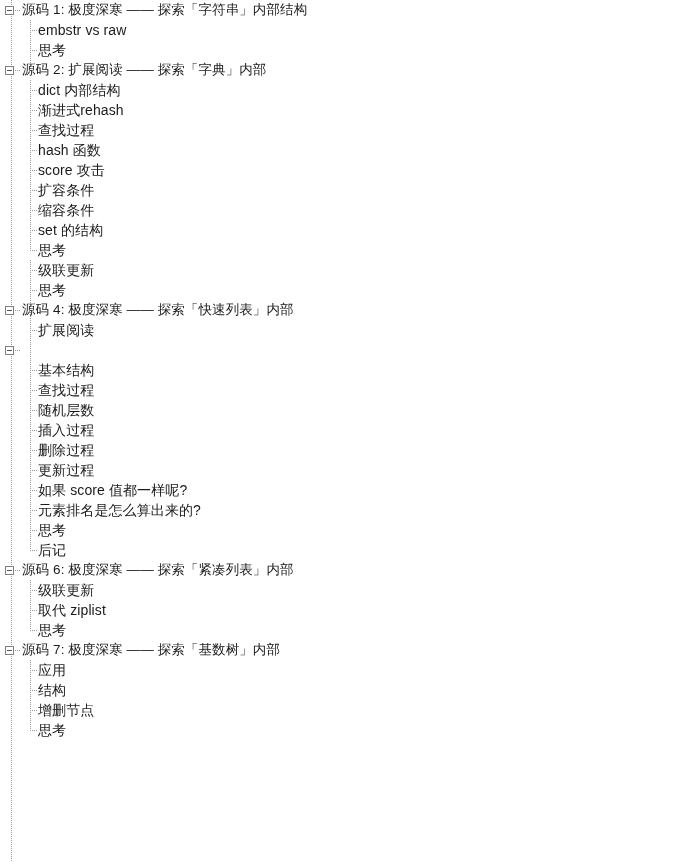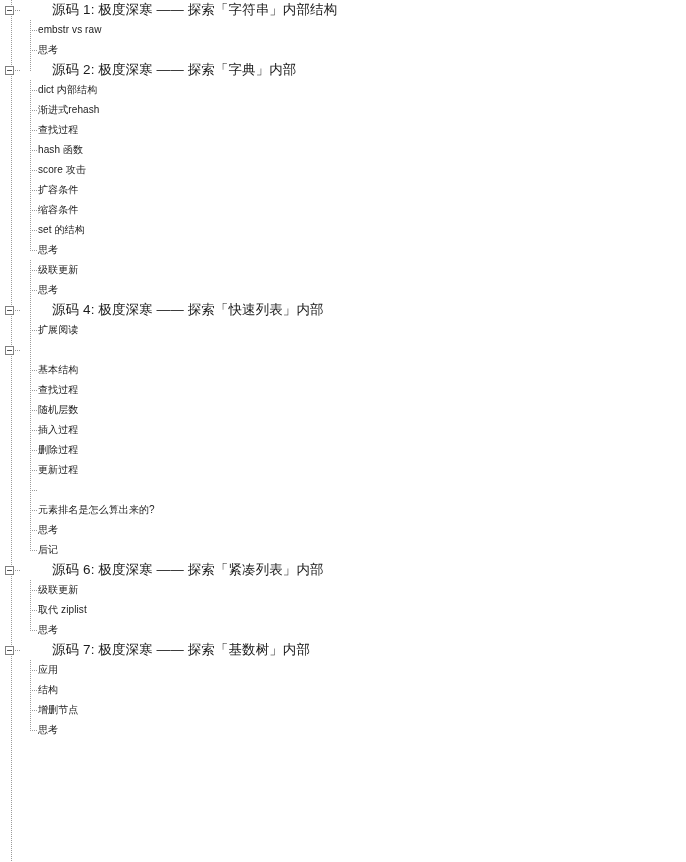--- a/index.html
+++ b/index.html
@@ -45,21 +45,20 @@
   .node-row {
     position: relative;
     height: 20px;
     line-height: 20px;
     white-space: nowrap;
   }
 
   .node-header {
     font-size: 13.5px;
     letter-spacing: 0.1px;
-    margin-left: 30px;
   }
 
   
   .toggle {
     position: absolute;
     left: 5px;
     top: 6px;
     width: 9px;
     height: 9px;
     box-sizing: border-box;
@@ -131,21 +130,21 @@
     background-image: linear-gradient(to right, #9a9a9a 1px, transparent 1px);
     background-size: 2px 1px;
   }
 
   .child-label {
     position: absolute;
     left: 38px;
     top: 0;
     height: 20px;
     line-height: 20px;
-    font-size: 10px;
+    font-size: 14px;
     letter-spacing: 0.1px;
     text-align: center;
   }
 </style>
 </head>
 <body>
 
 <div id="tree">
   <div class="trunk-line"></div>
   <div id="groups-host">
@@ -164,21 +163,21 @@
           <div class="child-row">
             <span class="child-elbow"></span>
             <span class="child-label">思考</span>
           </div>
         </div>
       </div>
       <div class="group">
         <div class="node-row">
           <span class="toggle"></span>
           <span class="node-stub"></span>
-          <span class="node-label node-header">源码 2: 极度深寒 —— 探索「字典」内部</span>
+          <span class="node-label node-header">源码 2: 扩展阅读 —— 探索「字典」内部</span>
         </div>
         <div class="children">
           <div class="child-line" style="height: 171px;"></div>
           <div class="child-row">
             <span class="child-elbow"></span>
             <span class="child-label">dict 内部结构</span>
           </div>
           <div class="child-row">
             <span class="child-elbow"></span>
             <span class="child-label">渐进式rehash</span>
@@ -266,20 +265,21 @@
           <div class="child-row">
             <span class="child-elbow"></span>
             <span class="child-label">删除过程</span>
           </div>
           <div class="child-row">
             <span class="child-elbow"></span>
             <span class="child-label">更新过程</span>
           </div>
           <div class="child-row">
             <span class="child-elbow"></span>
+            <span class="child-label">如果 score 值都一样呢?</span>
           </div>
           <div class="child-row">
             <span class="child-elbow"></span>
             <span class="child-label">元素排名是怎么算出来的?</span>
           </div>
           <div class="child-row">
             <span class="child-elbow"></span>
             <span class="child-label">思考</span>
           </div>
           <div class="child-row">

